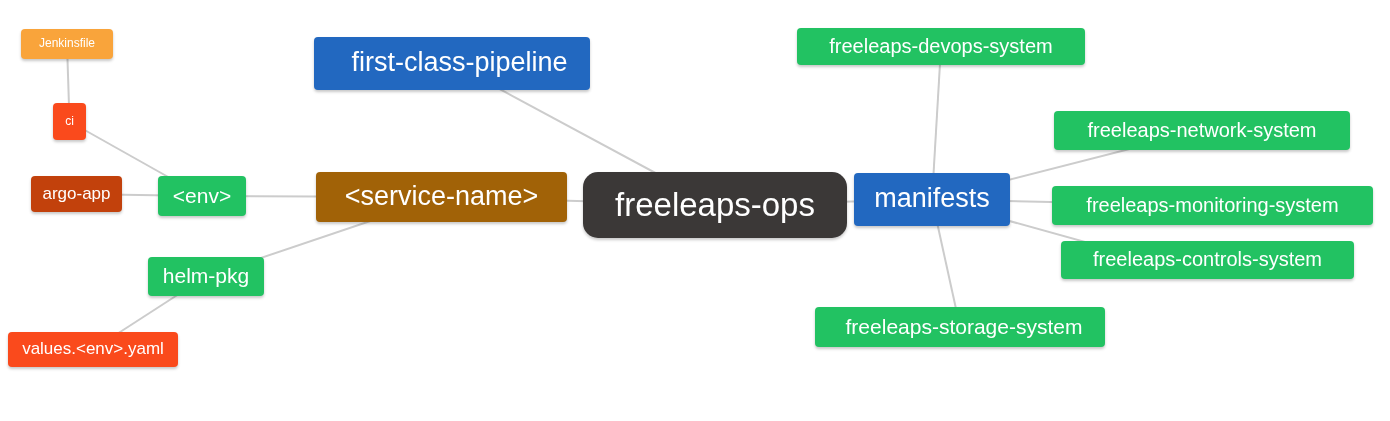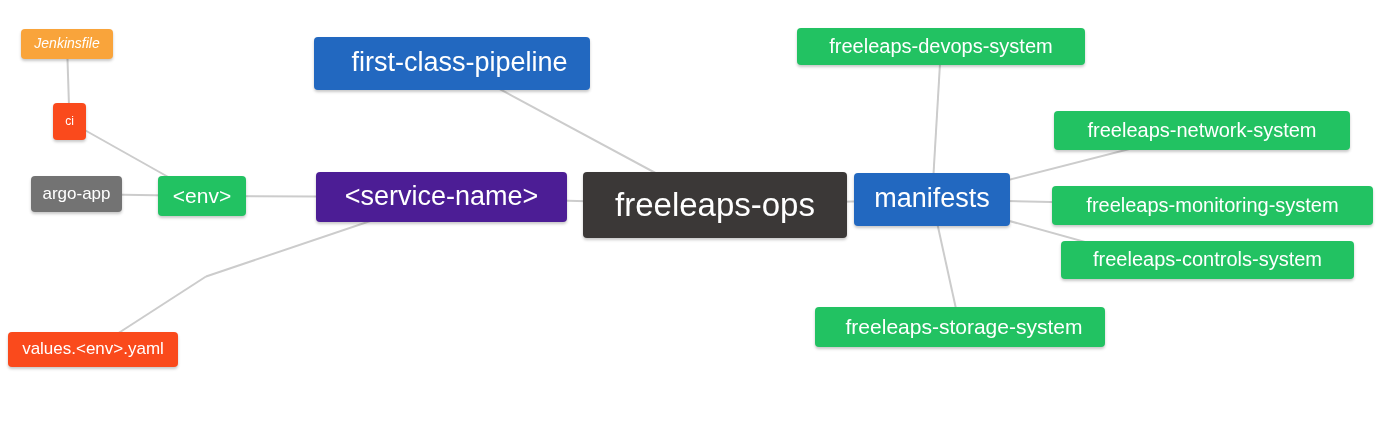--- a/index.html
+++ b/index.html
@@ -51,42 +51,45 @@
       <line x1="93" y1="349.5" x2="206" y2="276.5" stroke="#cccccc" stroke-width="2"></line>
       <line x1="441.5" y1="197" x2="715" y2="205" stroke="#cccccc" stroke-width="2"></line>
       <line x1="452" y1="63.5" x2="715" y2="205" stroke="#cccccc" stroke-width="2"></line>
       <line x1="715" y1="205" x2="932" y2="199.5" stroke="#cccccc" stroke-width="2"></line>
       <line x1="932" y1="199.5" x2="941" y2="46.5" stroke="#cccccc" stroke-width="2"></line>
       <line x1="932" y1="199.5" x2="1202" y2="130.5" stroke="#cccccc" stroke-width="2"></line>
       <line x1="932" y1="199.5" x2="1212.5" y2="205.5" stroke="#cccccc" stroke-width="2"></line>
       <line x1="932" y1="199.5" x2="1207.5" y2="276" stroke="#cccccc" stroke-width="2"></line>
       <line x1="932" y1="199.5" x2="960" y2="327" stroke="#cccccc" stroke-width="2"></line>
     </svg>
-    <div class="node" style="left: 21px; top: 29px; width: 92px; height: 30px; font-size: 14px; background: rgb(249, 164, 59); color: rgb(255, 255, 255); font-style: italic;">
+    <div class="node" style="left: 21px; top: 29px; width: 92px; height: 30px; font-size: 12px; background: rgb(249, 164, 59); color: rgb(255, 255, 255);">
       <span>Jenkinsfile</span>
     </div>
     <div class="node" style="left: 53px; top: 103px; width: 33px; height: 37px; font-size: 12px; background: rgb(250, 74, 28); color: rgb(255, 255, 255);">
       <span>ci</span>
     </div>
-    <div class="node" style="left: 31px; top: 176px; width: 91px; height: 36px; font-size: 17px; background: #737373; color: rgb(255, 255, 255);">
+    <div class="node" style="left: 31px; top: 176px; width: 91px; height: 36px; font-size: 17px; background: #c2410c; color: rgb(255, 255, 255);">
       <span>argo-app</span>
     </div>
     <div class="node" style="left: 158px; top: 176px; width: 88px; height: 40px; font-size: 21px; background: rgb(34, 194, 98); color: rgb(255, 255, 255);">
       <span>&lt;env&gt;</span>
+    </div>
+    <div class="node" style="left: 148px; top: 257px; width: 116px; height: 39px; font-size: 21px; background: rgb(34, 194, 98); color: rgb(255, 255, 255);">
+      <span>helm-pkg</span>
     </div>
     <div class="node" style="left: 8px; top: 332px; width: 170px; height: 35px; font-size: 17px; background: rgb(250, 74, 28); color: rgb(255, 255, 255);">
       <span>values.&lt;env&gt;.yaml</span>
     </div>
     <div class="node" style="left: 314px; top: 37px; width: 276px; height: 53px; font-size: 27px; background: rgb(34, 104, 192); color: rgb(255, 255, 255); padding-left: 15px;">
       <span>first-class-pipeline</span>
     </div>
-    <div class="node" style="left: 316px; top: 172px; width: 251px; height: 50px; font-size: 27px; background: #4c1d95; color: rgb(255, 255, 255);">
+    <div class="node" style="left: 316px; top: 172px; width: 251px; height: 50px; font-size: 27px; background: #a16207; color: rgb(255, 255, 255);">
       <span>&lt;service-name&gt;</span>
     </div>
-    <div class="node" style="left: 583px; top: 172px; width: 264px; height: 66px; font-size: 33px; background: rgb(59, 56, 55); color: rgb(255, 255, 255);">
+    <div class="node" style="left: 583px; top: 172px; width: 264px; height: 66px; font-size: 33px; background: rgb(59, 56, 55); color: rgb(255, 255, 255); border-radius: 15px;">
       <span>freeleaps-ops</span>
     </div>
     <div class="node" style="left: 854px; top: 173px; width: 156px; height: 53px; font-size: 27px; background: rgb(34, 104, 192); color: rgb(255, 255, 255);">
       <span>manifests</span>
     </div>
     <div class="node" style="left: 797px; top: 28px; width: 288px; height: 37px; font-size: 20px; background: rgb(34, 194, 98); color: rgb(255, 255, 255);">
       <span>freeleaps-devops-system</span>
     </div>
     <div class="node" style="left: 1054px; top: 111px; width: 296px; height: 39px; font-size: 20px; background: rgb(34, 194, 98); color: rgb(255, 255, 255);">
       <span>freeleaps-network-system</span>

